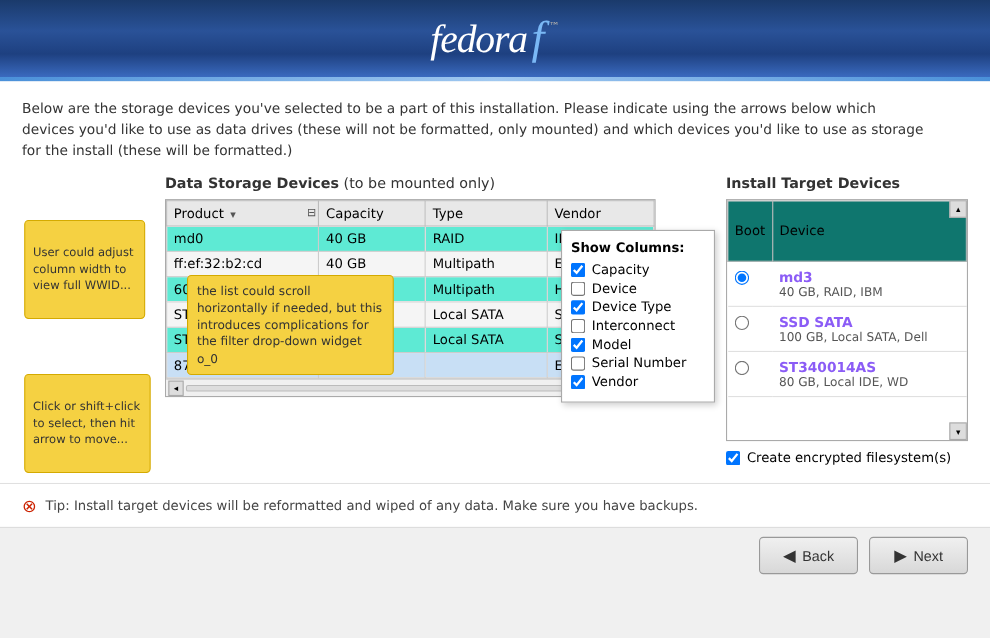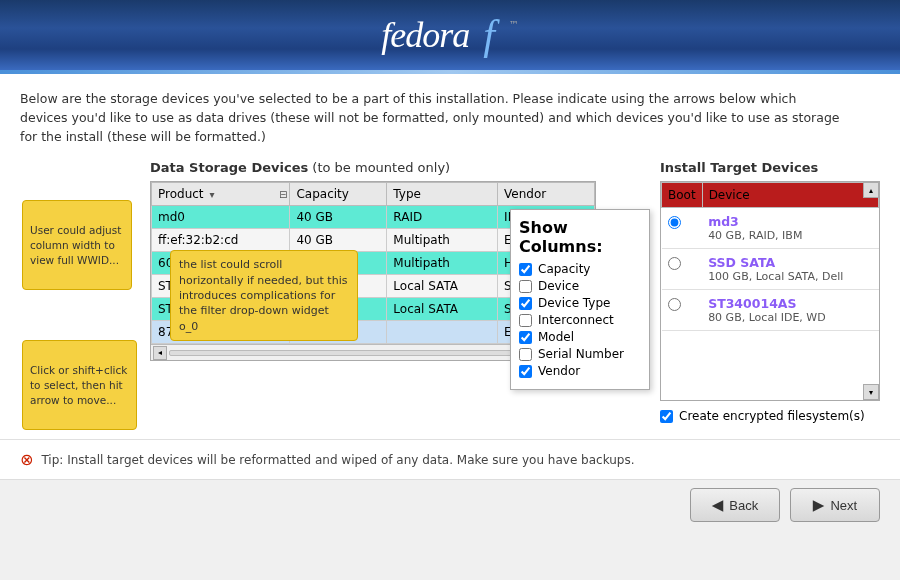--- a/index.html
+++ b/index.html
@@ -17,21 +17,21 @@
       background: linear-gradient(180deg, #1a3a6b 0%, #2a5298 40%, #1e4080 70%, #3a6abf 100%);
       height: 70px;
       display: flex;
       align-items: center;
       justify-content: center;
       position: relative;
     }
     .header-logo {
       display: flex;
       align-items: center;
-      gap: 14px;
+      gap: 4px;
     }
     .logo-text {
       font-size: 36px;
       font-style: italic;
       color: white;
       font-family: Georgia, serif;
       font-weight: 300;
       letter-spacing: -1px;
     }
     .logo-f {
@@ -216,23 +216,23 @@
       height: 220px;
       overflow: hidden;
       position: relative;
     }
     .install-target-table {
       width: 100%;
       border-collapse: collapse;
       font-size: 12px;
     }
     .install-target-table thead th {
-      background: #b91c1c;
+      background: #0f766e;
       border: 1px solid #bbb;
-      padding: 5px 6px;
+      padding: 20px 6px;
       text-align: left;
       font-weight: normal;
     }
     .install-target-table tbody tr {
       border-bottom: 1px solid #e0e0e0;
     }
     .install-target-table tbody td {
       padding: 6px 6px;
       vertical-align: top;
     }
@@ -300,21 +300,21 @@
       z-index: 20;
       padding: 8px;
       font-size: 12px;
       top: 28px;
       left: 360px;
       width: 140px;
     }
     .show-columns-title {
       font-weight: bold;
       margin-bottom: 6px;
-      font-size: 16px;
+      font-size: 12px;
     }
     .show-col-item {
       display: flex;
       align-items: center;
       gap: 6px;
       margin-bottom: 3px;
     }
 
     
     .tip-area {

